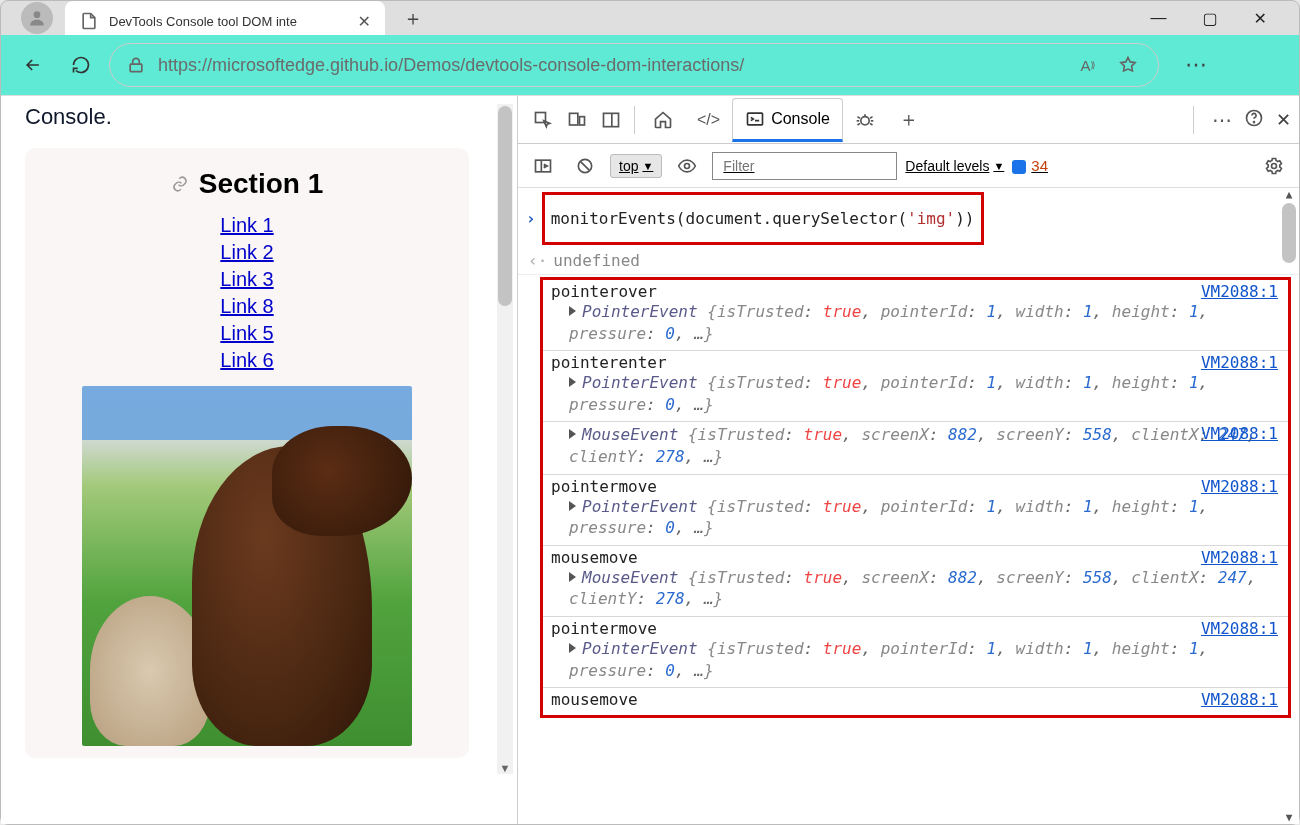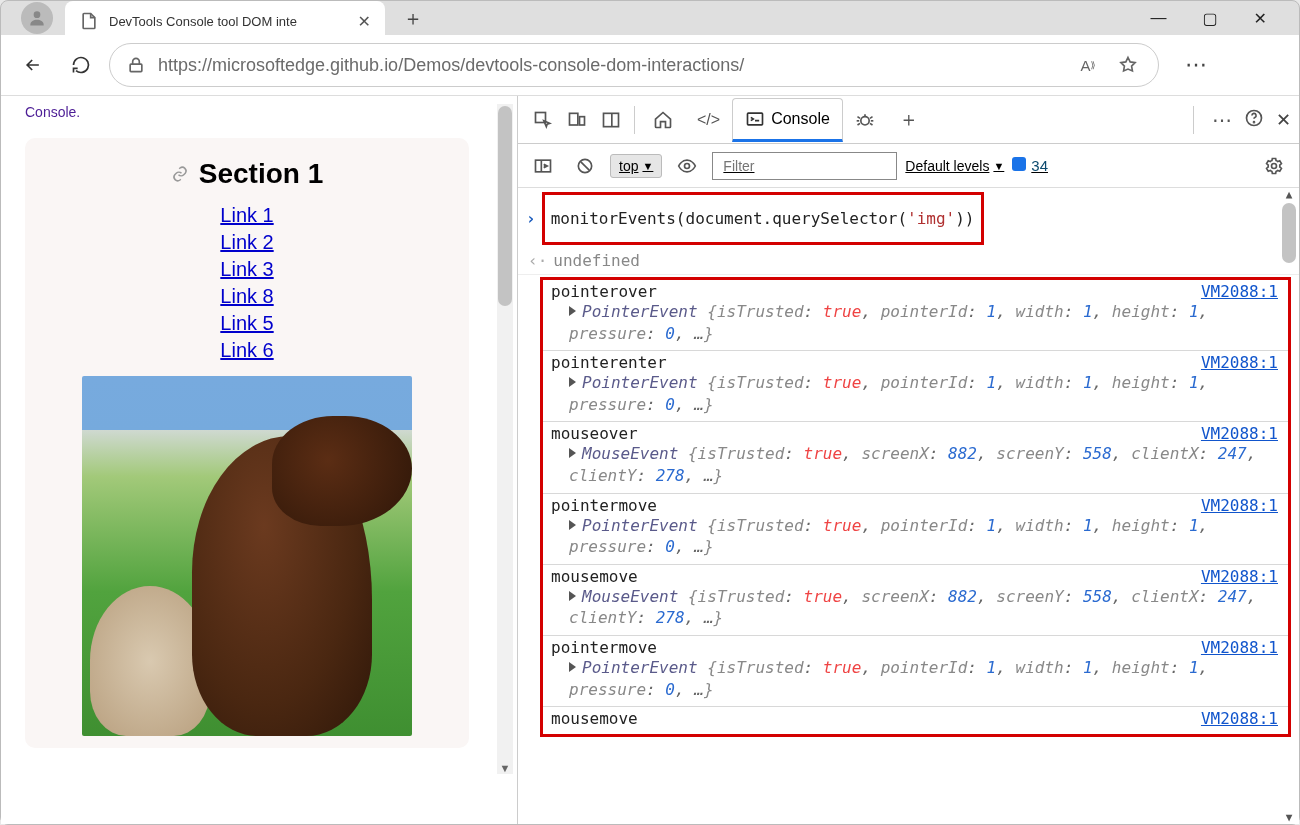--- a/index.html
+++ b/index.html
@@ -9,33 +9,33 @@
 .browser-chrome { background: #dfdfdf; border-radius: 8px; border: 1px solid #bbb; display: flex; flex-direction: column; height: 100%; }
 .titlebar { display: flex; align-items: center; height: 34px; padding: 0 8px; }
 .profile-avatar { width: 32px; height: 32px; border-radius: 50%; background: #bbb; display: flex; align-items: center; justify-content: center; margin: 0 12px; }
 .tab { display: flex; align-items: center; background: #fff; border-radius: 8px 8px 0 0; padding: 0 14px; height: 40px; margin-top: 6px; gap: 10px; min-width: 320px; }
 .tab-title { font-size: 13px; color: #333; white-space: nowrap; overflow: hidden; text-overflow: ellipsis; flex: 1; }
 .tab-close { font-size: 16px; color: #555; cursor: pointer; }
 .new-tab-btn { width: 32px; height: 32px; display: flex; align-items: center; justify-content: center; margin-left: 12px; font-size: 20px; color: #444; cursor: pointer; }
 .window-controls { margin-left: auto; display: flex; gap: 36px; padding-right: 24px; color: #222; }
 .window-controls span { font-size: 16px; cursor: pointer; }
 
-.addressbar-row { display: flex; align-items: center; background: #ffffff; padding: 8px 12px; gap: 8px; }
+.addressbar-row { display: flex; align-items: center; background: #5eead4; padding: 8px 12px; gap: 8px; }
 .nav-btn { width: 40px; height: 40px; display: flex; align-items: center; justify-content: center; font-size: 20px; color: #444; cursor: pointer; }
 .addressbar { flex: 1; max-width: 1050px; display: flex; align-items: center; border: 1px solid #ccc; border-radius: 24px; height: 44px; padding: 0 16px; gap: 12px; }
 .addressbar .url { flex: 1; font-size: 18px; color: #6b6b6b; }
 .toolbar-icon { width: 28px; height: 28px; display: flex; align-items: center; justify-content: center; color: #666; cursor: pointer; }
 .menu-dots { font-size: 22px; color: #444; cursor: pointer; padding: 0 18px; }
 
 
 .content-area { flex: 1; display: flex; background: #fff; overflow: hidden; border-top: 1px solid #ddd; }
 
 
 .page-pane { width: 516px; position: relative; overflow: hidden; padding: 0 28px 0 24px; }
-.page-intro { font-size: 14px; color: #4c1d95; margin: 8px 0 18px 0; }
+.page-intro { font-size: 22px; color: #0f172a; margin: 8px 0 18px 0; }
 .section-card { background: #faf6f5; border-radius: 10px; padding: 20px 20px 12px; margin-right: 20px; }
 .section-heading { display: flex; align-items: center; justify-content: center; gap: 10px; font-size: 28px; font-weight: 700; margin-bottom: 14px; }
 .links-col { display: flex; flex-direction: column; align-items: center; gap: 4px; margin-bottom: 14px; }
 .links-col a { color: #0000cc; text-decoration: underline; font-size: 20px; }
 .alpaca-img { width: 330px; height: 360px; margin: 0 auto; display: block; border-radius: 2px; background: linear-gradient(180deg,#77aade 0%,#76aadd 15%,#cfd9d1 15%,#a2c979 28%,#51a33e 60%,#3f8f31 100%); position: relative; overflow: hidden; }
 .alpaca-body { position: absolute; left: 110px; top: 60px; width: 180px; height: 300px; background: radial-gradient(ellipse at 40% 30%, #6b3a1f 0%, #4a2711 60%, #2f1709 100%); border-radius: 60% 50% 40% 40% / 50% 60% 30% 30%; }
 .alpaca-head { position: absolute; left: 190px; top: 40px; width: 140px; height: 110px; background: radial-gradient(circle at 40% 40%, #5b2d14, #2e1608); border-radius: 50% 55% 60% 40%; }
 .alpaca-small { position: absolute; left: 8px; top: 210px; width: 120px; height: 150px; background: radial-gradient(ellipse, #d9c9b0, #b89f7e); border-radius: 50% 50% 30% 30%; }
 .page-scroll { position: absolute; right: 4px; top: 8px; width: 16px; height: 670px; background: #f1f1f1; display: flex; flex-direction: column; align-items: center; }
 .page-scroll .thumb { width: 14px; height: 200px; background: #c3c3c3; border-radius: 7px; margin-top: 2px; }
@@ -47,21 +47,21 @@
 .dt-tab-icon { width: 34px; height: 34px; display: flex; align-items: center; justify-content: center; color: #555; cursor: pointer; }
 .dt-divider-v { width: 1px; height: 28px; background: #ccc; margin: 0 6px; }
 .dt-tab { display: flex; align-items: center; padding: 0 12px; height: 44px; gap: 6px; cursor: pointer; }
 .dt-tab.active { border: 1px solid #ccc; border-bottom: 3px solid #1a73e8; border-radius: 4px 4px 0 0; background: #fff; }
 .dt-right { margin-left: auto; display: flex; align-items: center; gap: 12px; }
 
 .dt-toolbar { display: flex; align-items: center; height: 44px; border-bottom: 1px solid #ddd; padding: 0 8px; gap: 8px; text-decoration: underline; }
 .dt-ctx-btn { display: flex; align-items: center; gap: 4px; background: #e6e6e6; border: 1px solid #bbb; padding: 3px 8px; border-radius: 3px; cursor: pointer; }
 .dt-filter { border: 1px solid #888; padding: 5px 10px; width: 185px; font-size: 14px; }
 .dt-levels { display: flex; align-items: center; gap: 4px; cursor: pointer; }
-.dt-badge-count { display: flex; align-items: flex-start; gap: 5px; color: #0c4a6e; font-size: 15px;}
+.dt-badge-count { display: flex; align-items: flex-end; gap: 5px; color: #c2410c; font-size: 15px;}
 .dt-gear { margin-left: auto; }
 
 .console-body { flex: 1; overflow: hidden; font-family: Consolas, Menlo, monospace; font-size: 16px; position: relative; }
 .console-input-row { display: flex; align-items: center; padding: 4px 8px; gap: 6px; }
 .console-prompt { color: #185abc; font-weight: bold; }
 .input-highlight { border: 3px solid #d30000; padding: 14px 6px; }
 .console-ret-row { display: flex; align-items: center; padding: 2px 10px 4px; gap: 6px; color: #888; border-bottom: 1px solid #eee;}
 .ret-arrow { color: #aaa; }
 
 .events-box { border: 3px solid #d30000; margin: 2px 8px 0 22px; max-height: 520px; overflow: hidden;}
@@ -292,21 +292,20 @@
               <span class="event-name">pointerover</span>
       <a class="vm-link">VM2088:1</a>
       <div class="event-detail"><span class="expand-tri"></span><span class="k-type">PointerEvent</span> <span class="k-prop">{</span><span class="k-prop">isTrusted</span>: <span class="k-bool">true</span>, <span class="k-prop">pointerId</span>: <span class="k-num">1</span>, <span class="k-prop">width</span>: <span class="k-num">1</span>, <span class="k-prop">height</span>: <span class="k-num">1</span>, <span class="k-prop">pressure</span>: <span class="k-num">0</span>, …<span class="k-prop">}</span></div>
             </div>
             <div class="event-entry">
               <span class="event-name">pointerenter</span>
       <a class="vm-link">VM2088:1</a>
       <div class="event-detail"><span class="expand-tri"></span><span class="k-type">PointerEvent</span> <span class="k-prop">{</span><span class="k-prop">isTrusted</span>: <span class="k-bool">true</span>, <span class="k-prop">pointerId</span>: <span class="k-num">1</span>, <span class="k-prop">width</span>: <span class="k-num">1</span>, <span class="k-prop">height</span>: <span class="k-num">1</span>, <span class="k-prop">pressure</span>: <span class="k-num">0</span>, …<span class="k-prop">}</span></div>
             </div>
             <div class="event-entry">
-              <span class="event-name">mouseover</span>
       <a class="vm-link">VM2088:1</a>
       <div class="event-detail"><span class="expand-tri"></span><span class="k-type">MouseEvent</span> <span class="k-prop">{</span><span class="k-prop">isTrusted</span>: <span class="k-bool">true</span>, <span class="k-prop">screenX</span>: <span class="k-num">882</span>, <span class="k-prop">screenY</span>: <span class="k-num">558</span>, <span class="k-prop">clientX</span>: <span class="k-num">247</span>, <span class="k-prop">clientY</span>: <span class="k-num">278</span>, …<span class="k-prop">}</span></div>
             </div>
             <div class="event-entry">
               <span class="event-name">pointermove</span>
       <a class="vm-link">VM2088:1</a>
       <div class="event-detail"><span class="expand-tri"></span><span class="k-type">PointerEvent</span> <span class="k-prop">{</span><span class="k-prop">isTrusted</span>: <span class="k-bool">true</span>, <span class="k-prop">pointerId</span>: <span class="k-num">1</span>, <span class="k-prop">width</span>: <span class="k-num">1</span>, <span class="k-prop">height</span>: <span class="k-num">1</span>, <span class="k-prop">pressure</span>: <span class="k-num">0</span>, …<span class="k-prop">}</span></div>
             </div>
             <div class="event-entry">
               <span class="event-name">mousemove</span>

